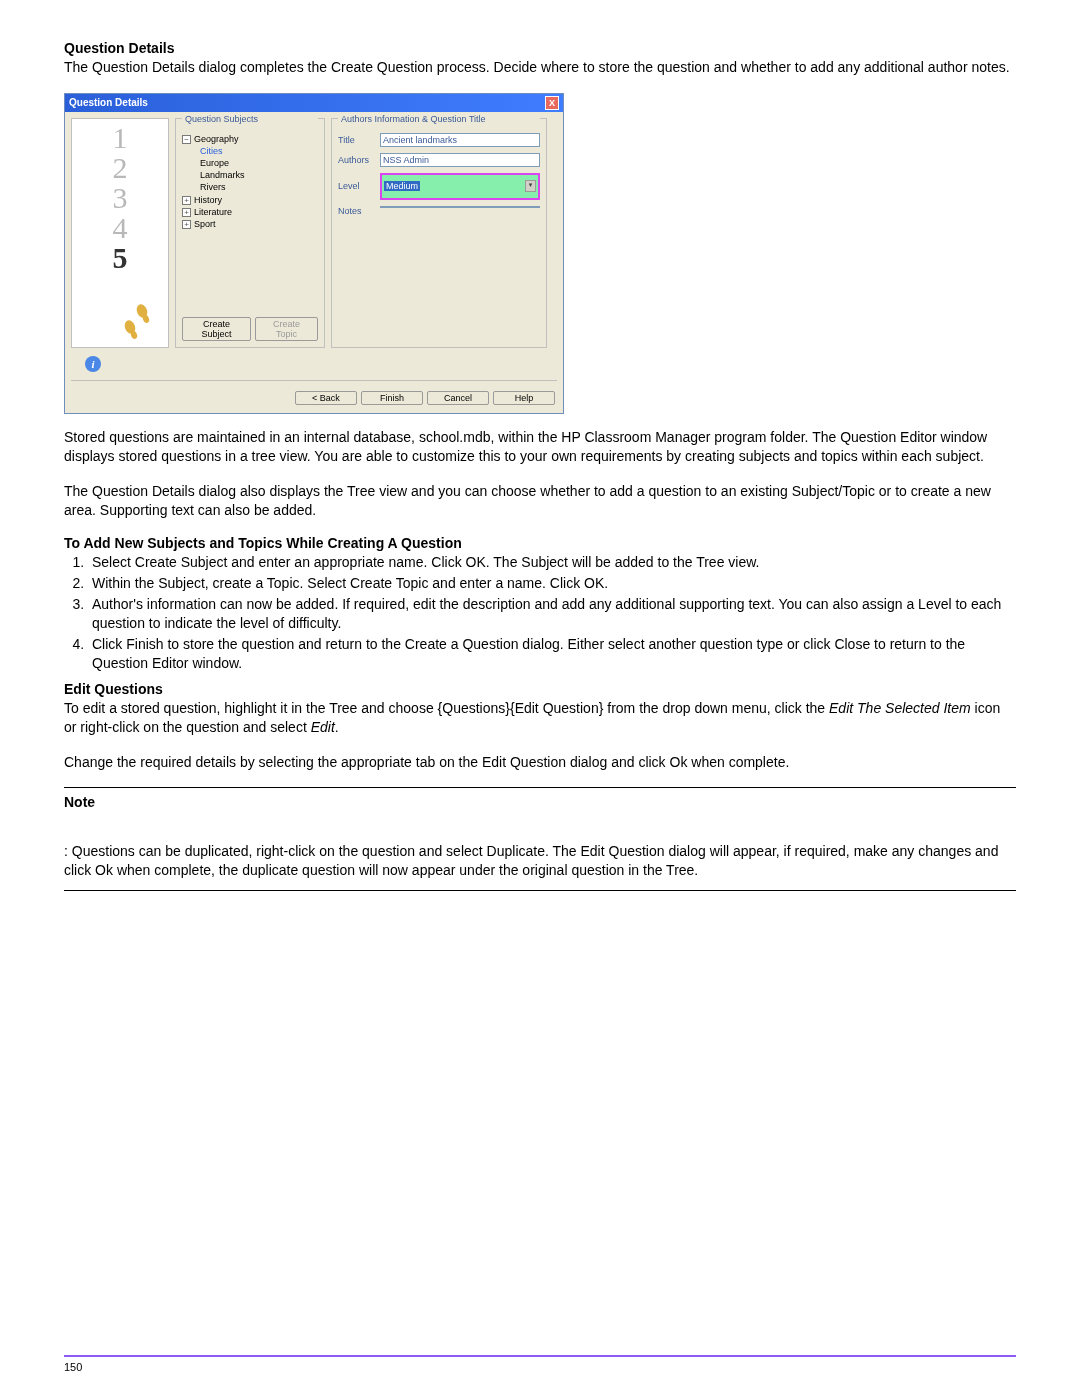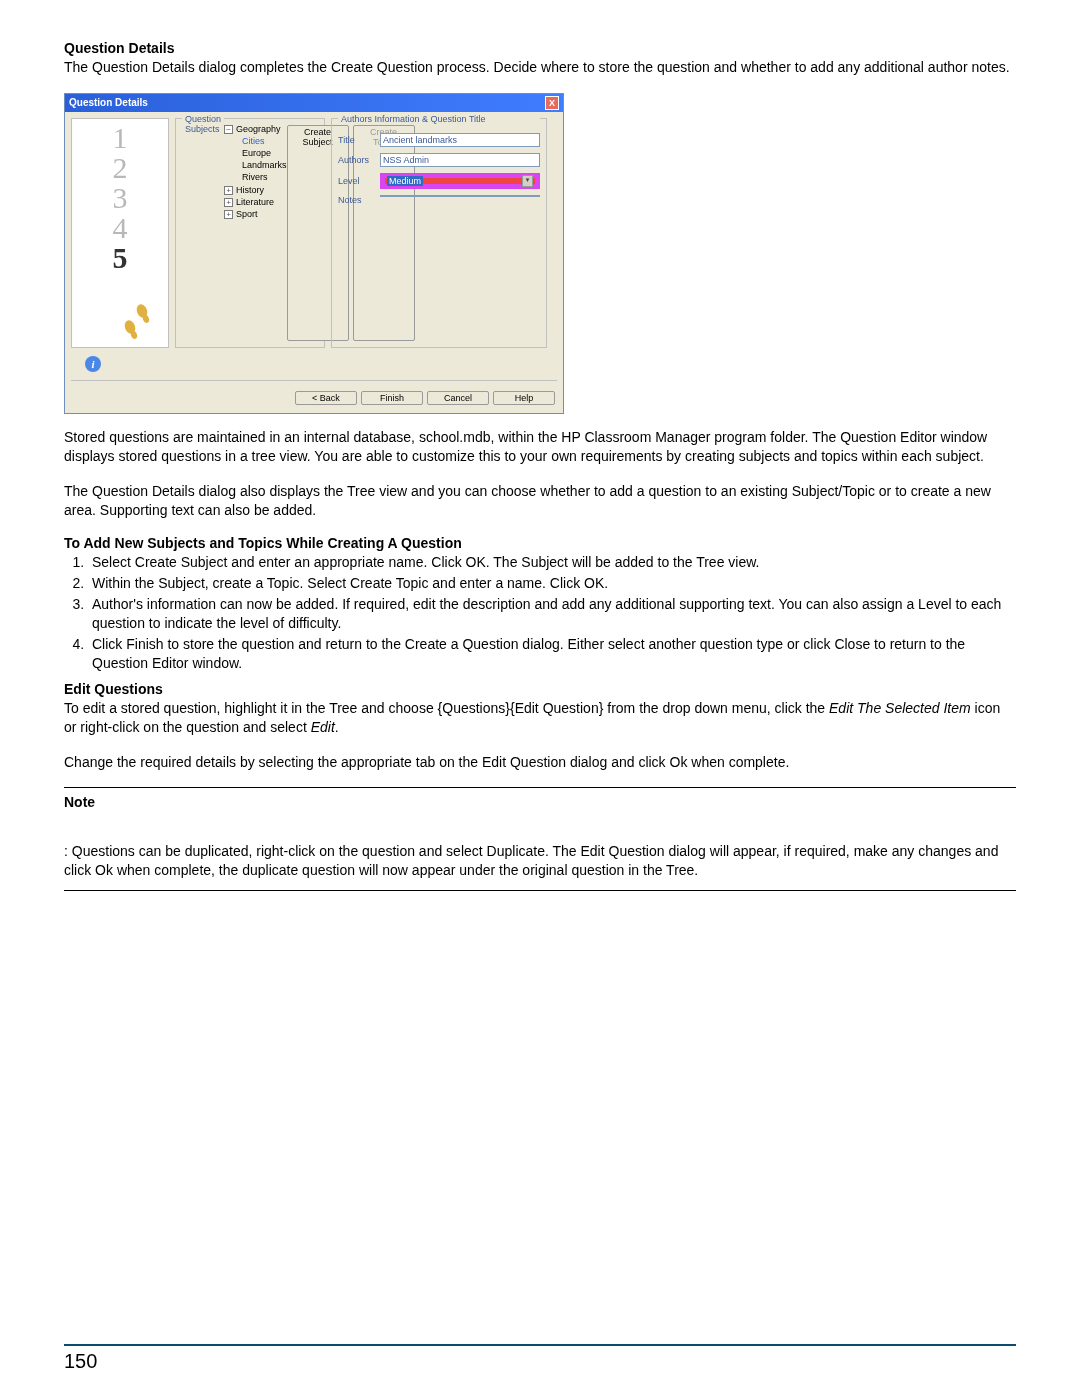--- a/index.html
+++ b/index.html
@@ -65,23 +65,23 @@
   }
   .note-text {
     flex: 1;
     line-height: 1.35;
   }
   .footer {
     position: absolute;
     bottom: 24px;
     left: 64px;
     right: 64px;
-    border-top: 2px solid #0c4a6e;
+    border-top: 2px solid #8b5cf6;
     padding-top: 4px;
-    font-size: 20px;
+    font-size: 11px;
   }
 
   
   .dialog {
     width: 500px;
     background: #ece9d8;
     border: 1px solid #6f8dbd;
     margin-top: 10px;
     margin-bottom: 14px;
     font-size: 10px;
@@ -150,21 +150,21 @@
     background: #ece9d8;
     display: inline-block;
     padding: 0 3px;
     color: #3a5a98;
     font-size: 9px;
   }
   .subjects-panel {
     width: 150px;
     height: 230px;
     display: flex;
-    flex-direction: row;
+    flex-direction: column;
   }
   .tree {
     font-size: 9px;
     line-height: 1.35;
     flex: 1;
   }
   .tree .expander {
     display: inline-block;
     width: 9px;
     height: 9px;
@@ -219,23 +219,23 @@
     font-size: 9px;
     padding: 1px 2px;
     border: 1px solid #7f9db9;
     background: #fff;
     height: 14px;
   }
   .selinput {
     flex: 1;
     font-size: 9px;
     padding: 0 2px;
-    border: 5px solid #d946ef;
-    background: #ef4444;
-    height: 16px;
+    border: 2px solid #d946ef;
+    background: #86efac;
+    height: 27px;
     display: flex;
     justify-content: space-between;
     align-items: center;
   }
   .selinput .selval {
     background: #316ac5;
     color: #fff;
     padding: 0 2px;
   }
   .selinput .selarrow {

